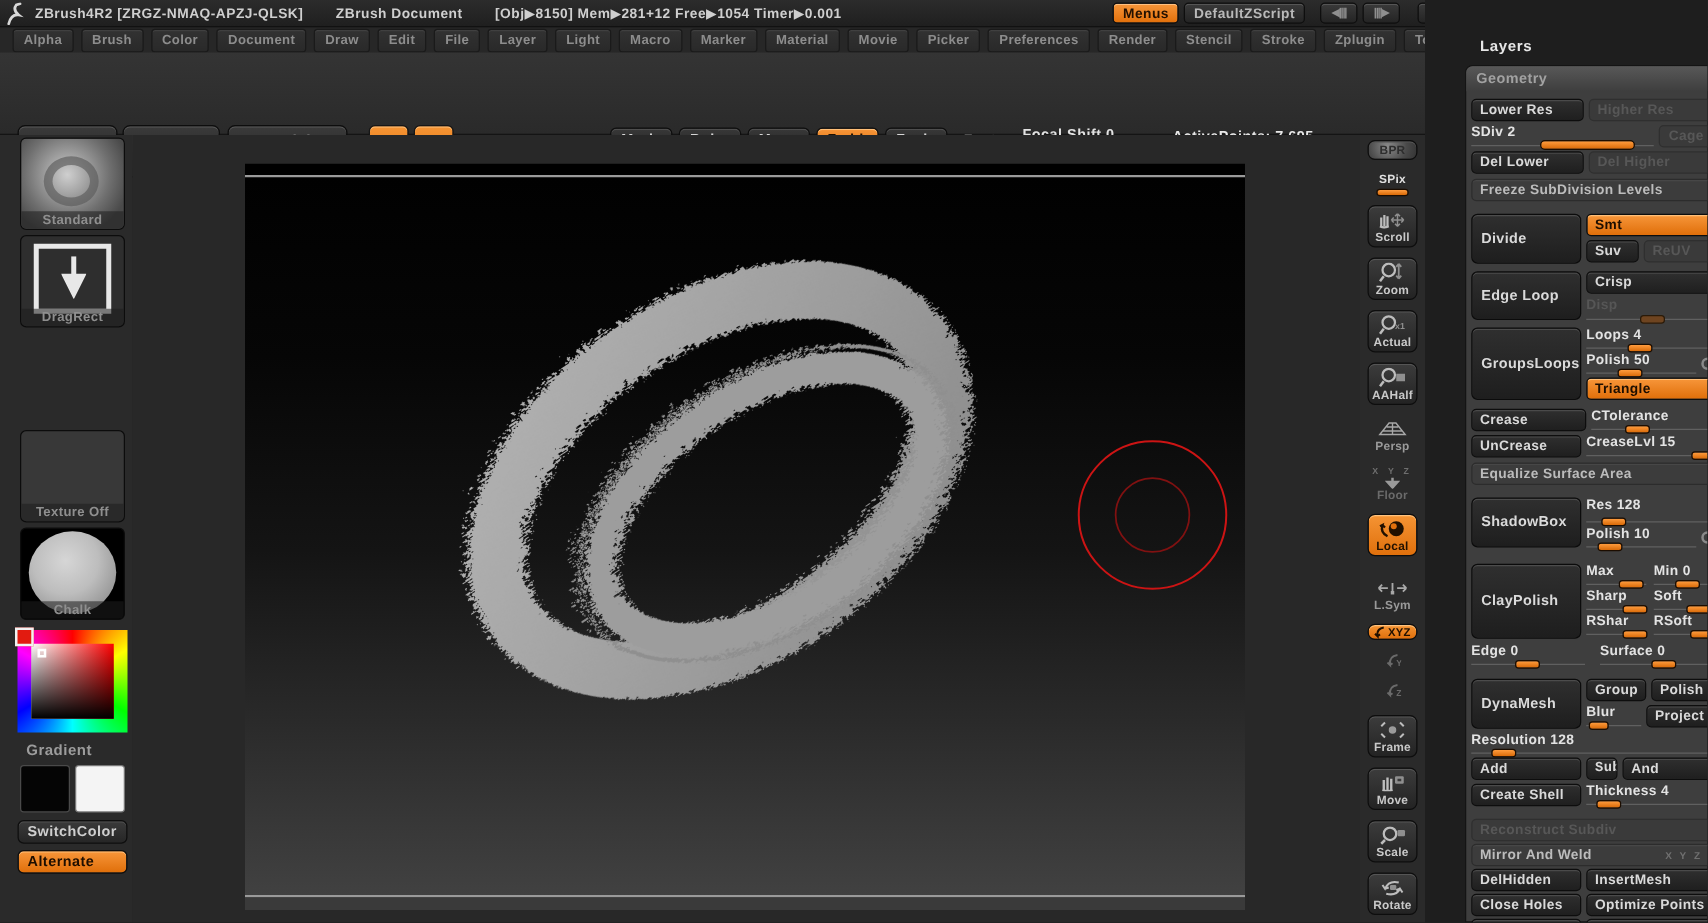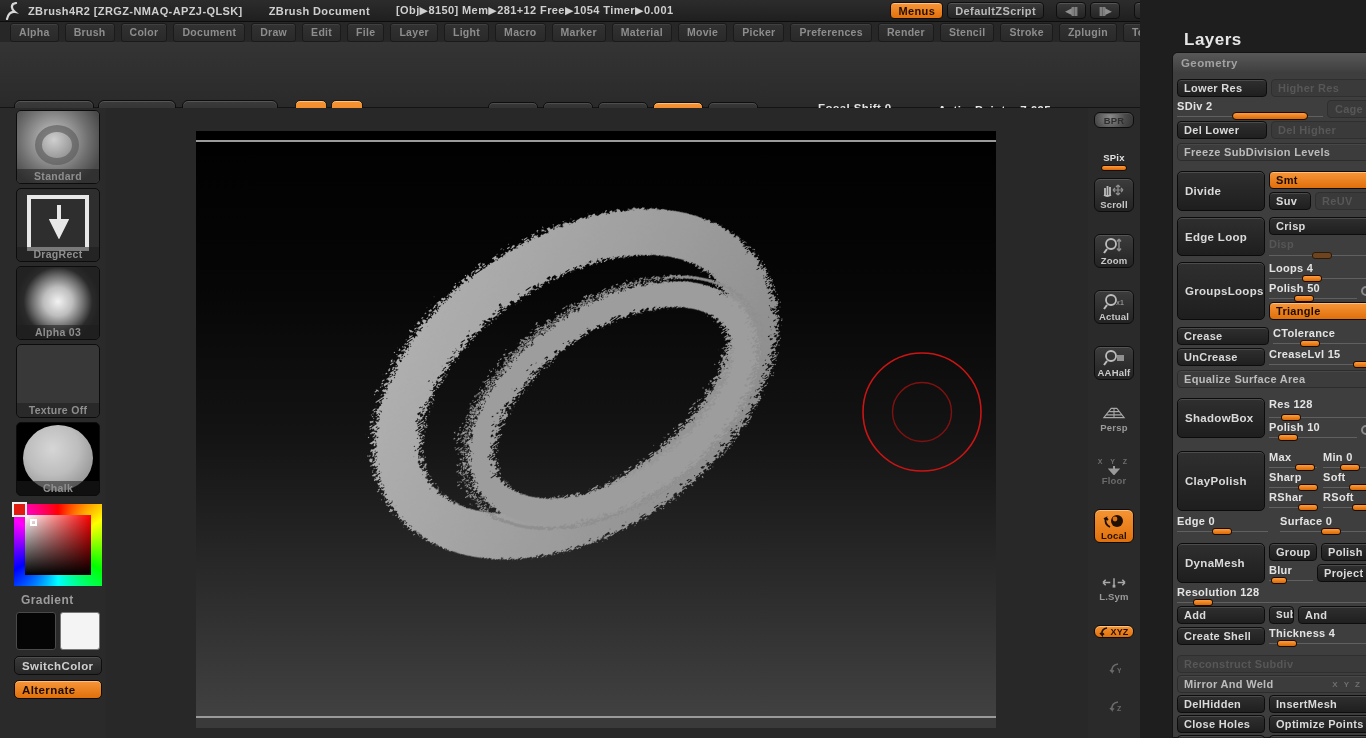--- a/index.html
+++ b/index.html
@@ -73,31 +73,31 @@
     background:linear-gradient(#010101 0%,#060606 25%,#141414 52%,#2c2c2c 78%,#414141 100%); }
   #doc-line-bot { position:absolute; left:0; top:585px; width:100%; height:2px; background:#9a9a9a; }
   #doc-foot { position:absolute; left:0; top:587px; width:100%; height:10px; background:#3a3a3a; }
 
   
   #rightshelf { position:absolute; left:1088px; top:108px; width:52px; height:630px; background:#2a2a2a;
     display:flex; flex-direction:column; align-items:center; padding-top:4px; }
   .rsbtn { width:40px; border-radius:6px; background:linear-gradient(#3c3c3c,#232323);
     border:1px solid #0d0d0d; box-shadow:inset 0 1px 0 #555; color:#c9c9c9;
     display:flex; flex-direction:column; align-items:center; justify-content:flex-end;
-    font-size:9.5px; margin-bottom:22px; padding:2px 0 1px; letter-spacing:.2px; }
+    font-size:9.5px; margin-bottom:8px; padding:2px 0 1px; letter-spacing:.2px; }
   .rsbtn.on { background:linear-gradient(#f59434,#e0700c); color:#221100; box-shadow:inset 0 1px 0 #ffc27d;}
   .rsbtn.flat { background:none; border:none; box-shadow:none; color:#9a9a9a; }
   .rsbtn.dimf { background:none; border:none; box-shadow:none; color:#6a6a6a; }
   .rico { width:24px; height:18px; display:flex; align-items:center; justify-content:center; }
   .spix-handle { width:26px; height:6px; background:linear-gradient(#ff9c3e,#d96a08);
     border:1px solid #1c0d00; border-radius:3px; margin:2px 0 4px; }
 
   
   #rightpanel { position:absolute; left:1140px; top:0; width:226px; height:738px; background:#1e1e1e; overflow:hidden; }
-  #panel-title { position:absolute; left:44px; top:30px; color:#e6e6e6; font-size:17px; letter-spacing:.5px; }
+  #panel-title { position:absolute; left:44px; top:30px; color:#e6e6e6; font-size:12px; letter-spacing:.5px; }
   #geosec { position:absolute; left:32px; top:52px; width:210px; height:686px; background:#3e3e3e;
     border:1px solid #141414; border-radius:6px 6px 0 0; }
   #geohdr { height:20px; background:linear-gradient(#585858,#3e3e3e); border-radius:5px 5px 0 0;
     color:#a2a2a2; font-size:11.5px; display:flex; align-items:center; padding-left:8px; letter-spacing:.4px;}
   .prow { position:absolute; left:4px; width:194px; display:flex; gap:4px; }
   .pbtn { background:linear-gradient(#2f2f2f,#1f1f1f); border:1px solid #0d0d0d; border-radius:4px;
     box-shadow:inset 0 1px 0 #4a4a4a; color:#dadada; font-size:11px; letter-spacing:.3px;
     display:flex; align-items:center; padding:0 6px; height:18px; white-space:nowrap; overflow:hidden; }
   .pbtn.dim { background:#3a3a3a; border-color:#2f2f2f; box-shadow:none; color:#575757; }
   .pbtn.orange { background:linear-gradient(#f7963a,#e06f0a); color:#1d0e00; box-shadow:inset 0 1px 0 #ffbe77; }
@@ -293,24 +293,20 @@
       <div style="position:absolute;left:10px;top:6px;width:62px;height:56px;border:4px solid #e8e8e8;"></div>
       <svg class="ic" width="20" height="34" viewBox="0 0 20 34" style="position:absolute;left:32px;top:16px;">
           <path d="M10 0 V18 M10 30 L3 16 H17 Z" stroke="#e8e8e8" stroke-width="4" fill="#e8e8e8"></path>
         </svg>
       <span class="tlabel">DragRect</span>
     </div>
     <div class="thumb" style="top:2px; height:74px;">
       <div style="position:absolute;inset:0;background:radial-gradient(circle at 45% 40%, #cfcfcf 0%, #9a9a9a 30%, #6f6f6f 55%, #4a4a4a 80%);"></div>
       <div style="position:absolute;left:18px;top:14px;width:44px;height:40px;border-radius:50%;border:7px solid rgba(90,90,90,.65);"></div>
       <span class="tlabel">Standard</span>
-    </div>
-    <div class="thumb" style="top:158px; height:74px; background:#222;">
-      <div style="position:absolute;inset:0;background:radial-gradient(circle at 50% 48%, #f2f2f2 0%, #bdbdbd 26%, #6e6e6e 46%, #2a2a2a 62%, #222 75%);"></div>
-      <span class="tlabel">Alpha 03</span>
     </div>
     <div class="thumb" style="top:236px; height:74px; background:#383838;">
       <span class="tlabel">Texture Off</span>
     </div>
     <div class="thumb" style="top:314px; height:74px; background:#000000;">
       <div style="position:absolute;left:6px;top:2px;width:70px;height:66px;border-radius:50%;background:radial-gradient(circle at 42% 36%, #d6d6d6 0%, #bdbdbd 45%, #9a9a9a 75%, #818181 100%);"></div>
       <span class="tlabel">Chalk</span>
     </div>
 
     <div style="position:absolute; left:14px; top:396px; width:88px; height:82px;

